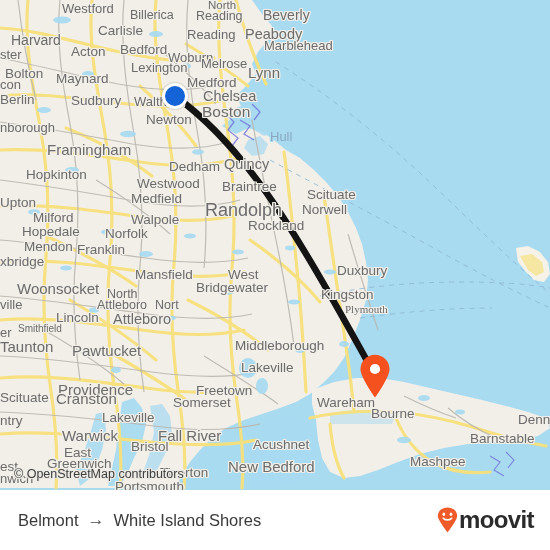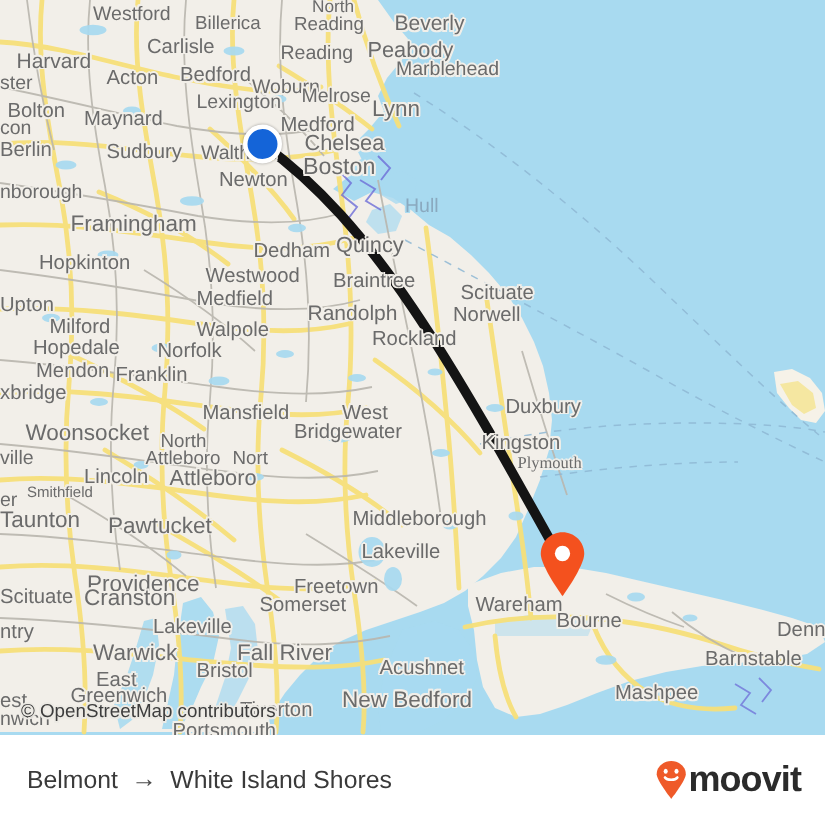--- a/index.html
+++ b/index.html
@@ -312,21 +312,21 @@
         <div class="map-label water" style="left: 270px; top: 130px; font-size: 13px;">Hull</div>
         <div class="map-label" style="left: 47px; top: 142px; font-size: 15px;">Framingham</div>
         <div class="map-label" style="left: 169px; top: 160px; font-size: 13.5px;">Dedham</div>
         <div class="map-label" style="left: 224px; top: 157px; font-size: 14.5px;">Quincy</div>
         <div class="map-label" style="left: 26px; top: 168px; font-size: 13.5px;">Hopkinton</div>
         <div class="map-label" style="left: 137px; top: 177px; font-size: 13.5px;">Westwood</div>
         <div class="map-label" style="left: 222px; top: 180px; font-size: 13.5px;">Braintree</div>
         <div class="map-label" style="left: 307px; top: 188px; font-size: 13.5px;">Scituate</div>
         <div class="map-label" style="left: 0px; top: 196px; font-size: 13.5px;">Upton</div>
         <div class="map-label" style="left: 131px; top: 192px; font-size: 13.5px;">Medfield</div>
-        <div class="map-label" style="left: 205px; top: 201px; font-size: 14px;">Randolph</div>
+        <div class="map-label" style="left: 205px; top: 201px; font-size: 18px;">Randolph</div>
         <div class="map-label" style="left: 302px; top: 203px; font-size: 13.5px;">Norwell</div>
         <div class="map-label" style="left: 33px; top: 211px; font-size: 13.5px;">Milford</div>
         <div class="map-label" style="left: 131px; top: 213px; font-size: 13.5px;">Walpole</div>
         <div class="map-label" style="left: 22px; top: 225px; font-size: 13.5px;">Hopedale</div>
         <div class="map-label" style="left: 105px; top: 227px; font-size: 13.5px;">Norfolk</div>
         <div class="map-label" style="left: 248px; top: 219px; font-size: 13.5px;">Rockland</div>
         <div class="map-label" style="left: 24px; top: 240px; font-size: 13.5px;">Mendon</div>
         <div class="map-label" style="left: 77px; top: 243px; font-size: 13.5px;">Franklin</div>
         <div class="map-label" style="left: 0px; top: 255px; font-size: 13.5px;">xbridge</div>
         <div class="map-label" style="left: 135px; top: 268px; font-size: 13.5px;">Mansfield</div>

